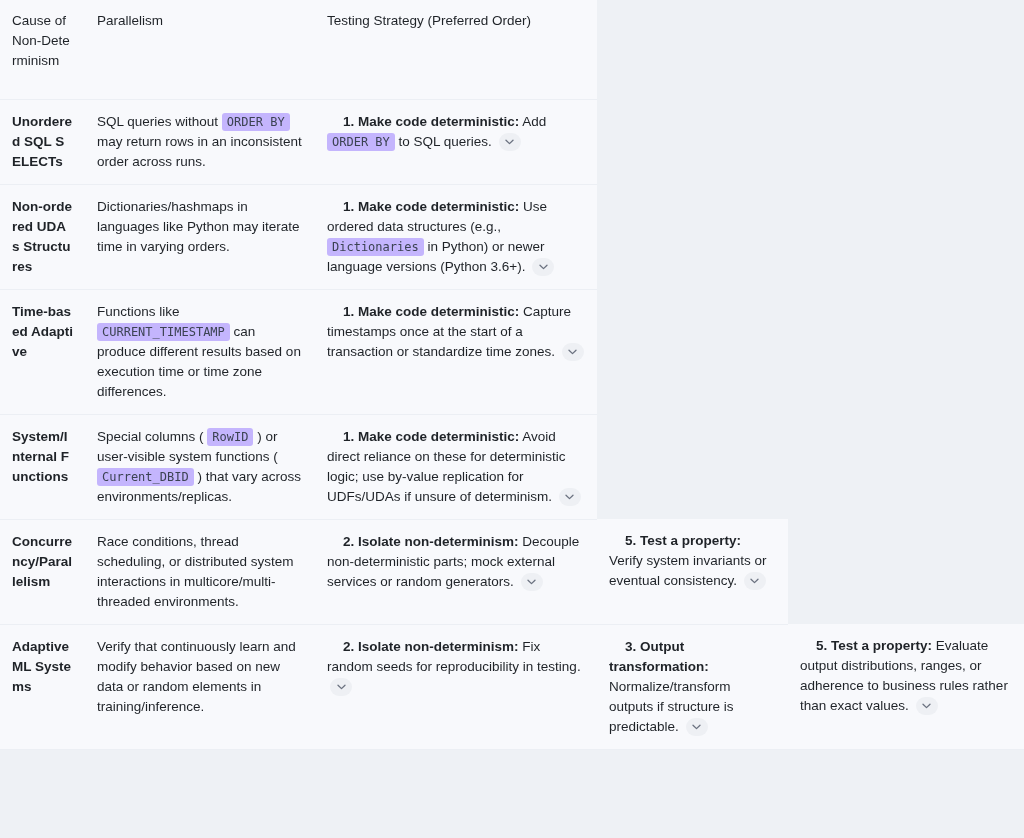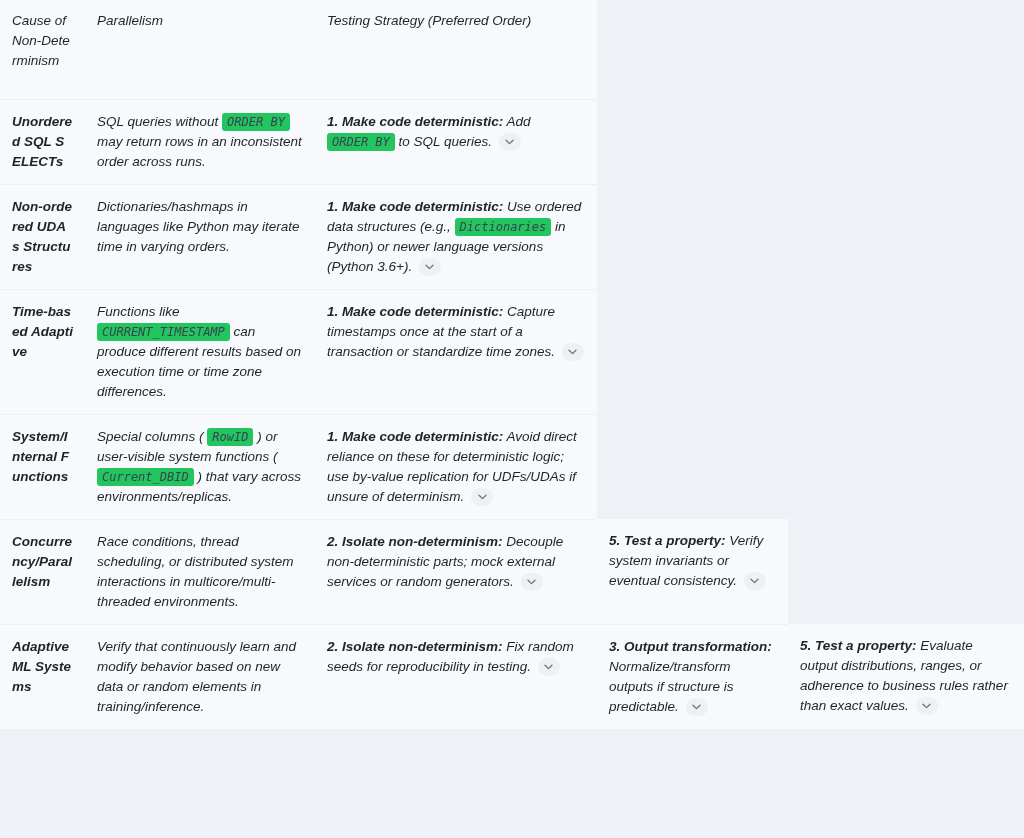--- a/index.html
+++ b/index.html
@@ -15,21 +15,20 @@
     overflow: hidden;
     position: relative;
   }
 
   
   #table-wrap {
     position: absolute;
     left: 0; top: 0;
     width: 1024px;
     height: 612px;
-    font-style: italic;
   }
 
   table.matrix {
     border-collapse: collapse;
     table-layout: fixed;
     width: 1024px;
     background: transparent;
   }
 
   table.matrix col.c1 { width: 85px; }
@@ -64,25 +63,25 @@
     border-bottom: none;
   }
 
   
   td.cause {
     font-weight: 700;
     word-break: break-all;
     padding-left: 12px;
   }
 
-  .strat-label { font-weight: 700; }
+  .strat-label { font-weight: 700; margin-left: 16px; }
 
   code.inline {
     font-family: "DejaVu Sans Mono", "Liberation Mono", monospace;
-    background: #22c55e;
+    background: #c4b5fd;
     color: #3b4252;
     font-size: 12px;
     padding: 2px 5px;
     border-radius: 3px;
     white-space: nowrap;
     line-height: 18px;
   }
 
   .chev {
     display: inline-flex;

